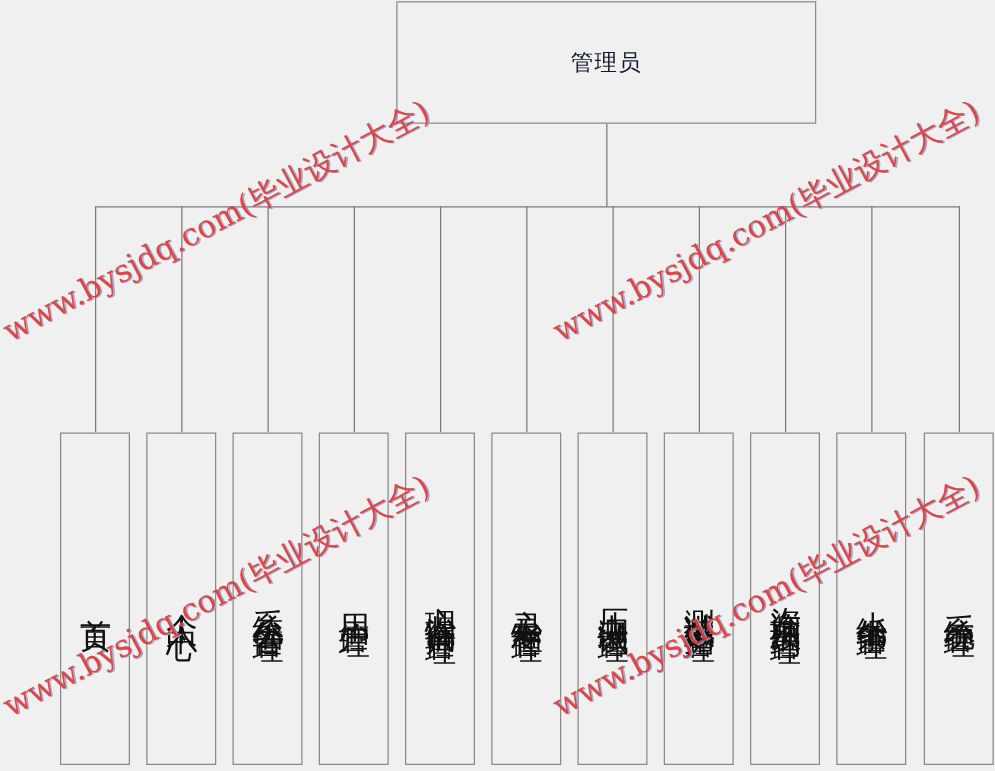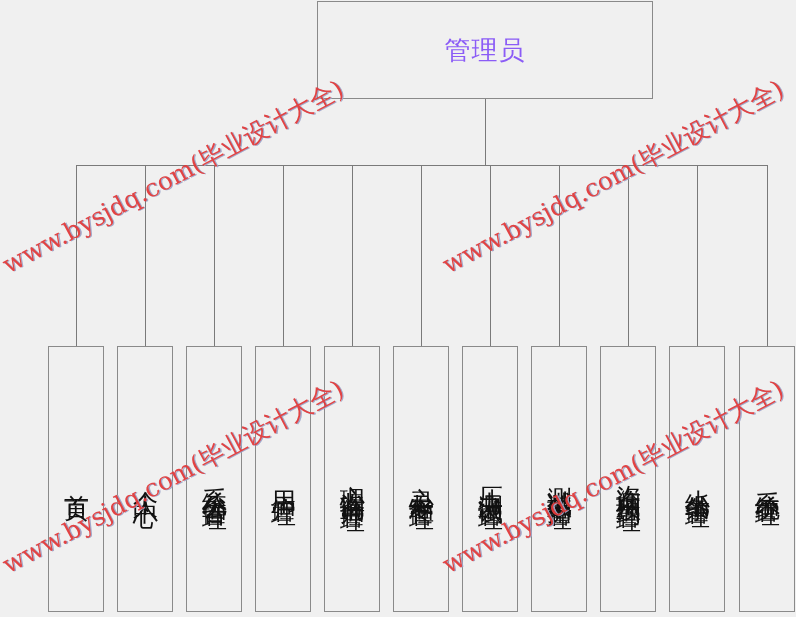--- a/index.html
+++ b/index.html
@@ -7,21 +7,21 @@
     width: 796px; height: 617px; overflow: hidden;
     background: #f0f0f0; position: relative;
     font-family: "DejaVu Sans", sans-serif;
   }
   .canvas { position: absolute; left: 0; top: 0; width: 796px; height: 617px; }
   .root-box {
     position: absolute; left: 317px; top: 1px; width: 336px; height: 98px;
     box-sizing: border-box; border: 1.5px solid #8a8a8a; background: #f0f0f0;
     display: flex; align-items: center; justify-content: center;
   }
-  .root-label { font-size: 26px; color: #8b5cf6; letter-spacing: 1px; }
+  .root-label { font-size: 18px; color: #0f172a; letter-spacing: 1px; }
   .line { position: absolute; background: #7a7a7a; }
   .child-box {
     position: absolute; top: 346px; width: 56px; height: 266px;
     box-sizing: border-box; border: 1.5px solid #8a8a8a; background: #f0f0f0;
     display: flex; align-items: center; justify-content: center;
   }
   .child-label {
     writing-mode: vertical-rl; text-orientation: upright;
     font-size: 25px; line-height: 30px; color: #111; letter-spacing: 4px;
   }

